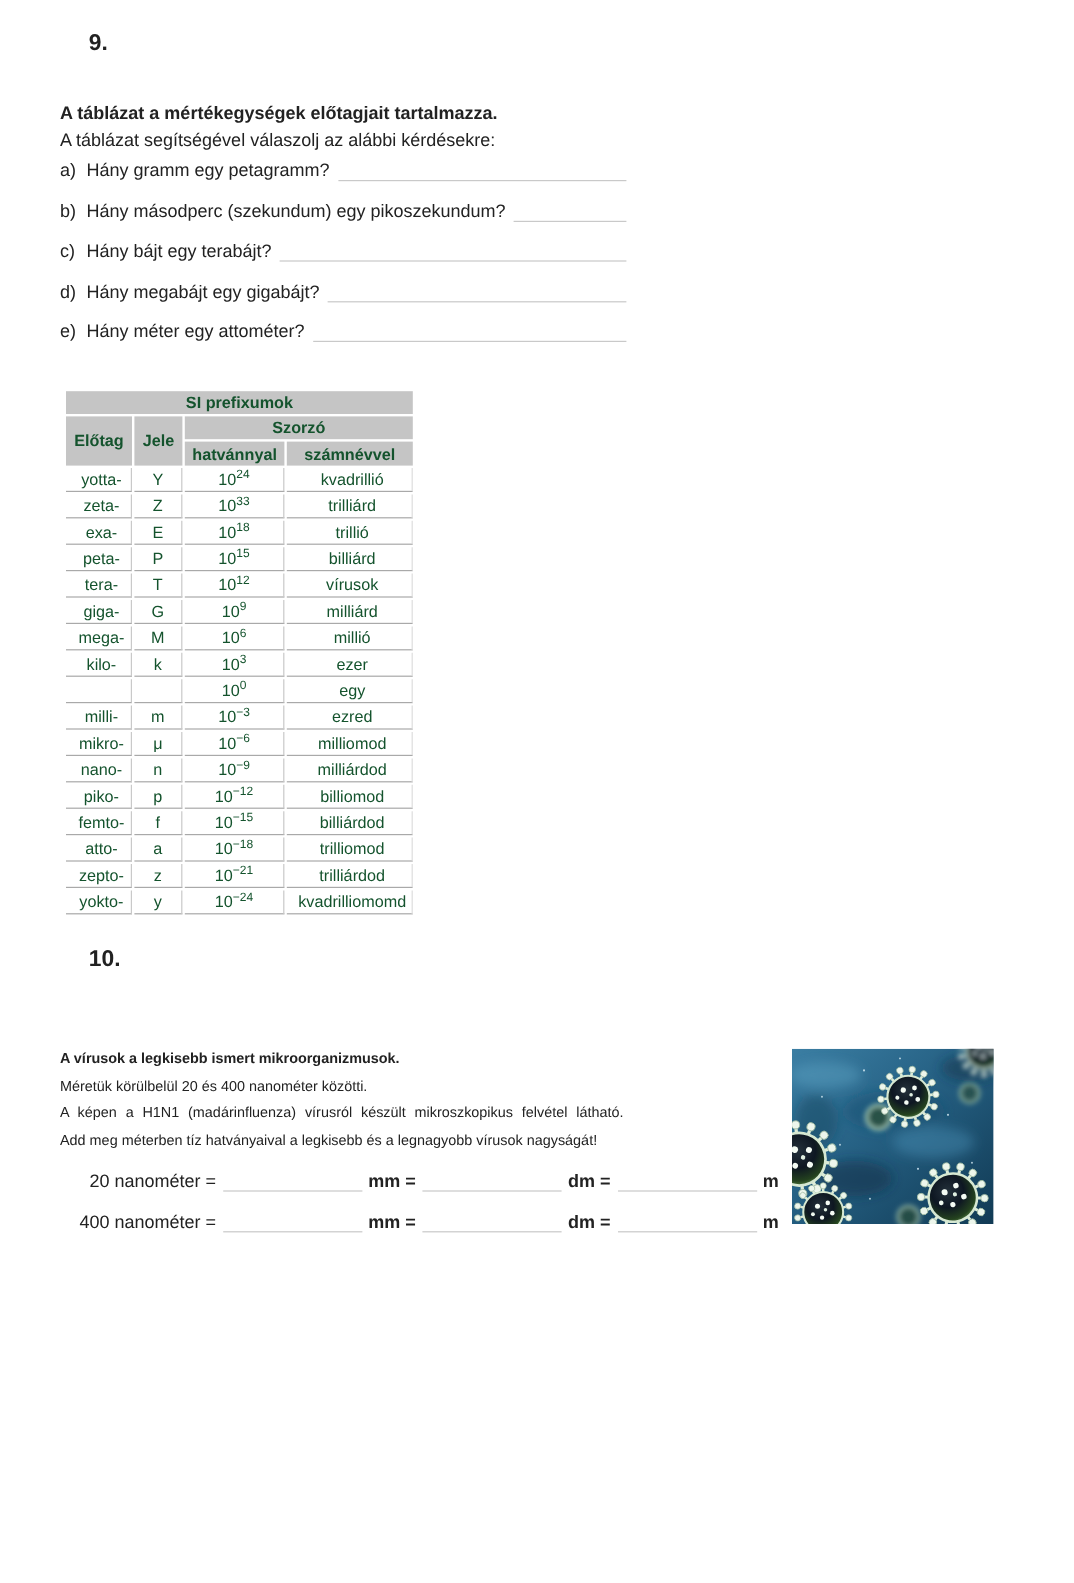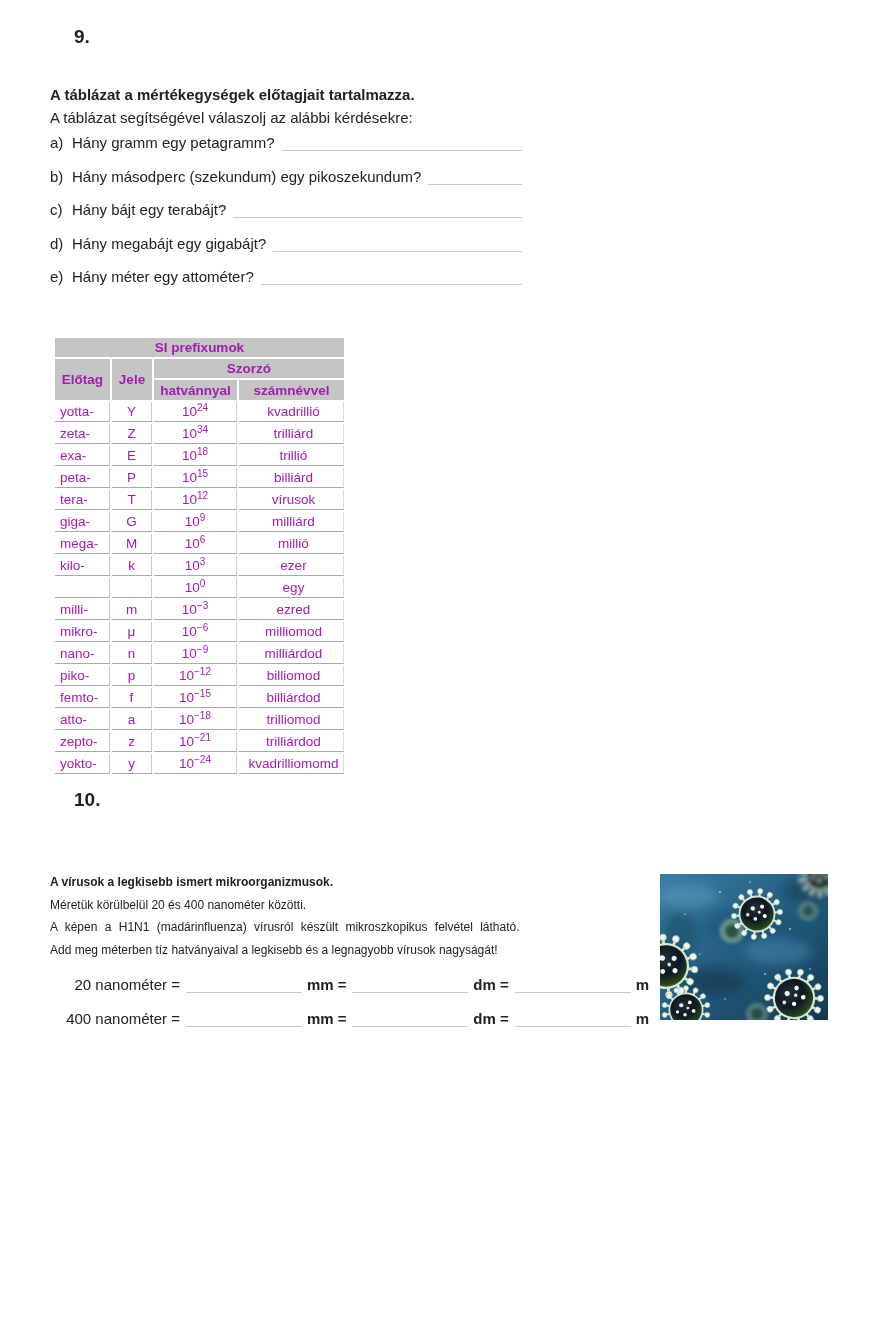--- a/index.html
+++ b/index.html
@@ -12,28 +12,28 @@
 
   #ex9-number { left:74px; top:26px; font-size:19px; font-weight:700; }
   #ex9-intro  { left:50px; top:72px; width:480px; font-size:15px; line-height:23px;margin-top:11px; }
 
   #ex9-questions { left:50px; top:130px; width:472px; }
   .q-row  { display:flex; align-items:flex-end; height:21px; margin-bottom:12.5px; font-size:15px; }
   .q-label{ width:22px; flex:none; }
   .q-text { white-space:nowrap;margin-top:36px; }
   .q-line { flex:1; border-bottom:1px solid #c9c9c9; margin-left:7px; height:17px; }
 
-  #si-table { left:53px; top:336px; border-collapse:separate; border-spacing:2px; font-size:13.5px; table-layout:fixed; color:#a21caf; }
+  #si-table { left:53px; top:324px; border-collapse:separate; border-spacing:2px; font-size:13.5px; table-layout:fixed; color:#14532d; }
   #si-table col.c1 { width:55px; }
   #si-table col.c2 { width:40px; }
   #si-table col.c3 { width:83px; }
   #si-table col.c4 { width:105px; }
   #si-table th { background:#c5c5c5; font-weight:700; text-align:center; padding:0 2px; height:19px; }
   #si-table td { height:19px; padding:0; background:#ffffff; border-bottom:1px solid #a9a9a9; border-right:1px solid #c9c9c9; white-space:nowrap; overflow:hidden; }
-  #si-table td.prefix { text-align:left; padding-left:5px; }
+  #si-table td.prefix { text-align:center; padding-left:5px; }
   #si-table td.symbol { text-align:center; }
   #si-table td.power  { text-align:center; }
   #si-table td.name   { text-align:center; padding-left:5px; border-right:1px solid #dddddd; }
   #si-table sup { font-size:10px; line-height:0; vertical-align:super; }
 
   #ex10-number { left:74px; top:789px; font-size:19px; font-weight:700; }
   #ex10-intro  { left:50px; top:871px; width:604px; font-size:12px; line-height:22.7px; }
   .justify-line { word-spacing:4px; }
 
   #virus-img { left:660px; top:874px; width:168px; height:146px; display:block; }
@@ -106,21 +106,21 @@
   <tbody>
       <tr>
         <td class="prefix">yotta-</td>
         <td class="symbol">Y</td>
         <td class="power">10<sup>24</sup></td>
         <td class="name">kvadrillió</td>
       </tr>
       <tr>
         <td class="prefix">zeta-</td>
         <td class="symbol">Z</td>
-        <td class="power">10<sup>34</sup></td>
+        <td class="power">10<sup>33</sup></td>
         <td class="name">trilliárd</td>
       </tr>
       <tr>
         <td class="prefix">exa-</td>
         <td class="symbol">E</td>
         <td class="power">10<sup>18</sup></td>
         <td class="name">trillió</td>
       </tr>
       <tr>
         <td class="prefix">peta-</td>

